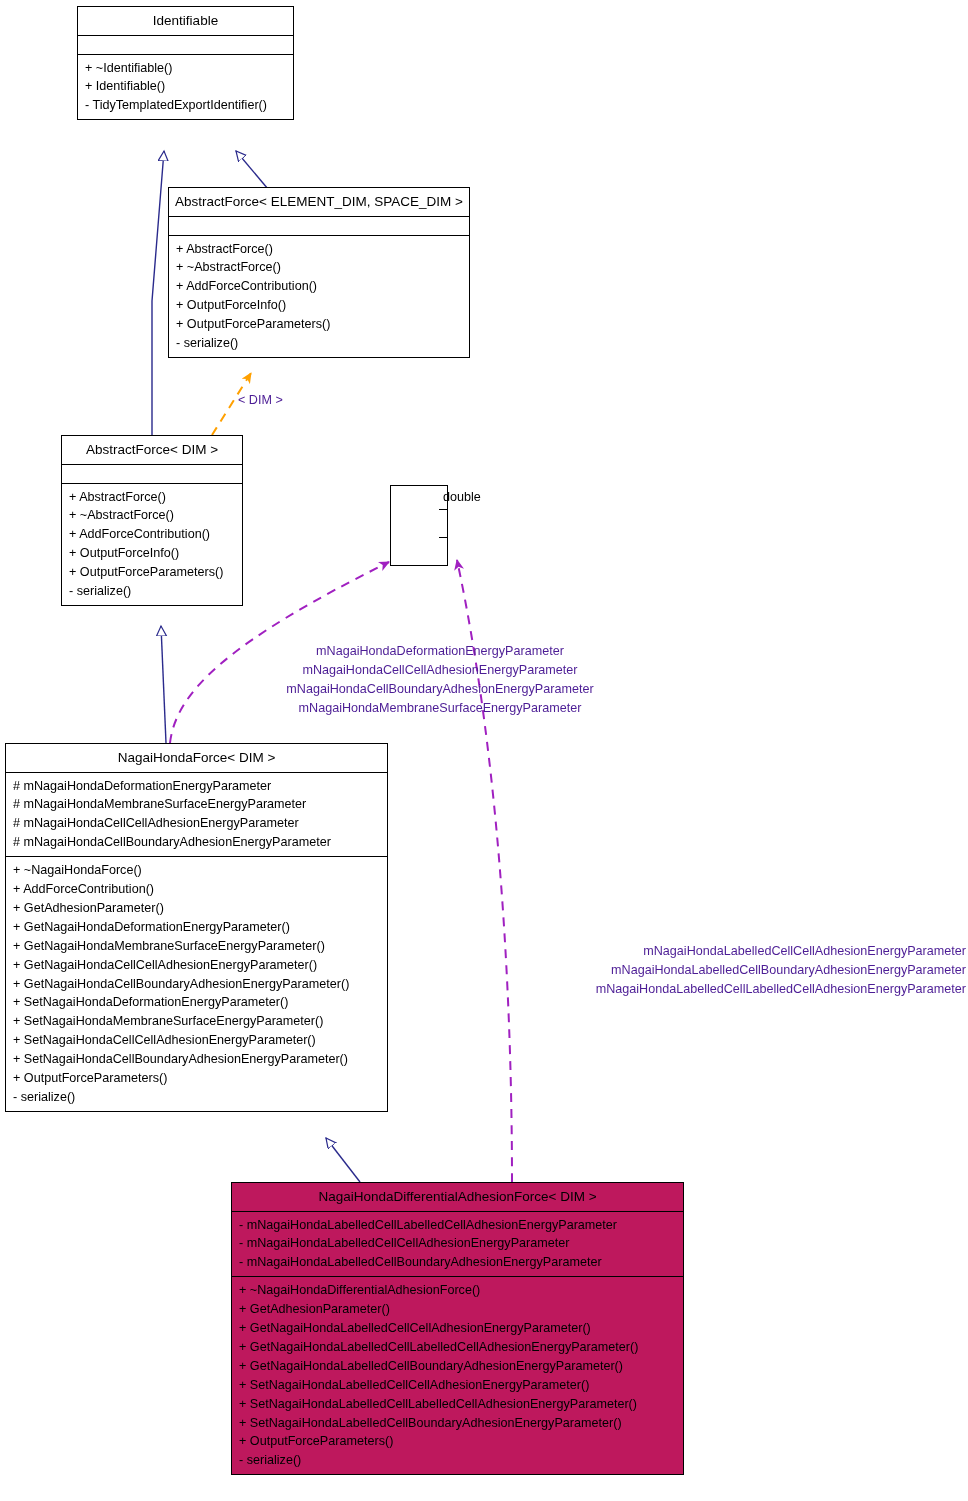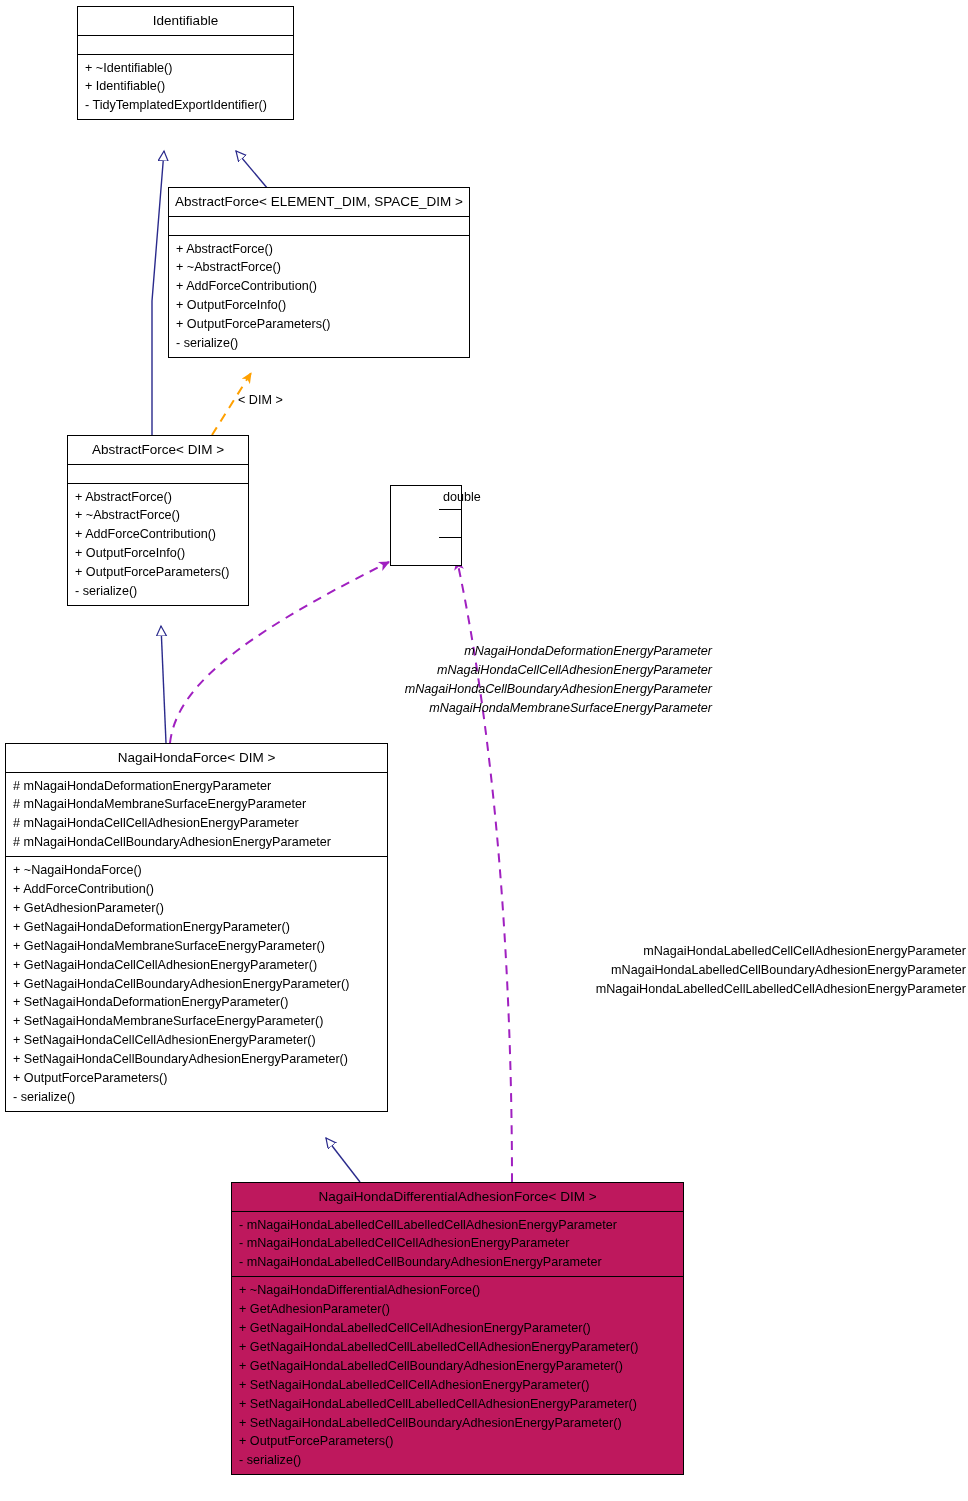--- a/index.html
+++ b/index.html
@@ -37,23 +37,23 @@
     font-size:12.6px;
     line-height:18.9px;
     white-space:nowrap;
   }
   .edge-label{
     position:absolute;
     font-size:12.6px;
     line-height:18.9px;
     white-space:nowrap;
     z-index:3;
-    color:#000000;
-  }
-  .edge-label.center{text-align:right;font-style:italic;}
+    color:#4c1d95;
+  }
+  .edge-label.center{text-align:center;}
   .edge-label.right{text-align:right;}
 </style>
 </head>
 <body>
 
 <div id="diagram">
 
   <svg class="edges" viewBox="0 0 968 1501">
     <defs>
       <marker id="hollow-tri" markerWidth="12" markerHeight="12" refX="10" refY="5" orient="auto" markerUnits="userSpaceOnUse">
@@ -114,34 +114,34 @@
       <div class="uml-row">+ ~AbstractForce()</div>
       <div class="uml-row">+ AddForceContribution()</div>
       <div class="uml-row">+ OutputForceInfo()</div>
       <div class="uml-row">+ OutputForceParameters()</div>
       <div class="uml-row">- serialize()</div>
     </div>
   </div>
 
   <div class="edge-label" style="left:238px;top:390px;">&lt; DIM &gt;</div>
 
-  <div class="uml-box" style="left:61px;top:434px;width:182px;margin-left:6px;">
+  <div class="uml-box" style="left:61px;top:434px;width:182px;">
     <div class="uml-title">AbstractForce&lt; DIM &gt;</div>
     <div class="uml-compartment empty"></div>
     <div class="uml-compartment">
       <div class="uml-row">+ AbstractForce()</div>
       <div class="uml-row">+ ~AbstractForce()</div>
       <div class="uml-row">+ AddForceContribution()</div>
       <div class="uml-row">+ OutputForceInfo()</div>
       <div class="uml-row">+ OutputForceParameters()</div>
       <div class="uml-row">- serialize()</div>
     </div>
   </div>
 
-  <div class="uml-box" style="left:390px;top:484px;width:72px;padding-left:48px;">
+  <div class="uml-box" style="left:390px;top:484px;width:58px;padding-left:48px;">
     <div class="uml-title" style="padding:5px 4px 5px 4px;font-size:12.6px;">double</div>
     <div class="uml-compartment empty" style="height:27px;"></div>
     <div class="uml-compartment empty" style="height:27px;"></div>
   </div>
 
   <div class="edge-label center" style="left:168px;top:641px;width:544px;">
     <div>mNagaiHondaDeformationEnergyParameter</div>
     <div>mNagaiHondaCellCellAdhesionEnergyParameter</div>
     <div>mNagaiHondaCellBoundaryAdhesionEnergyParameter</div>
     <div>mNagaiHondaMembraneSurfaceEnergyParameter</div>

